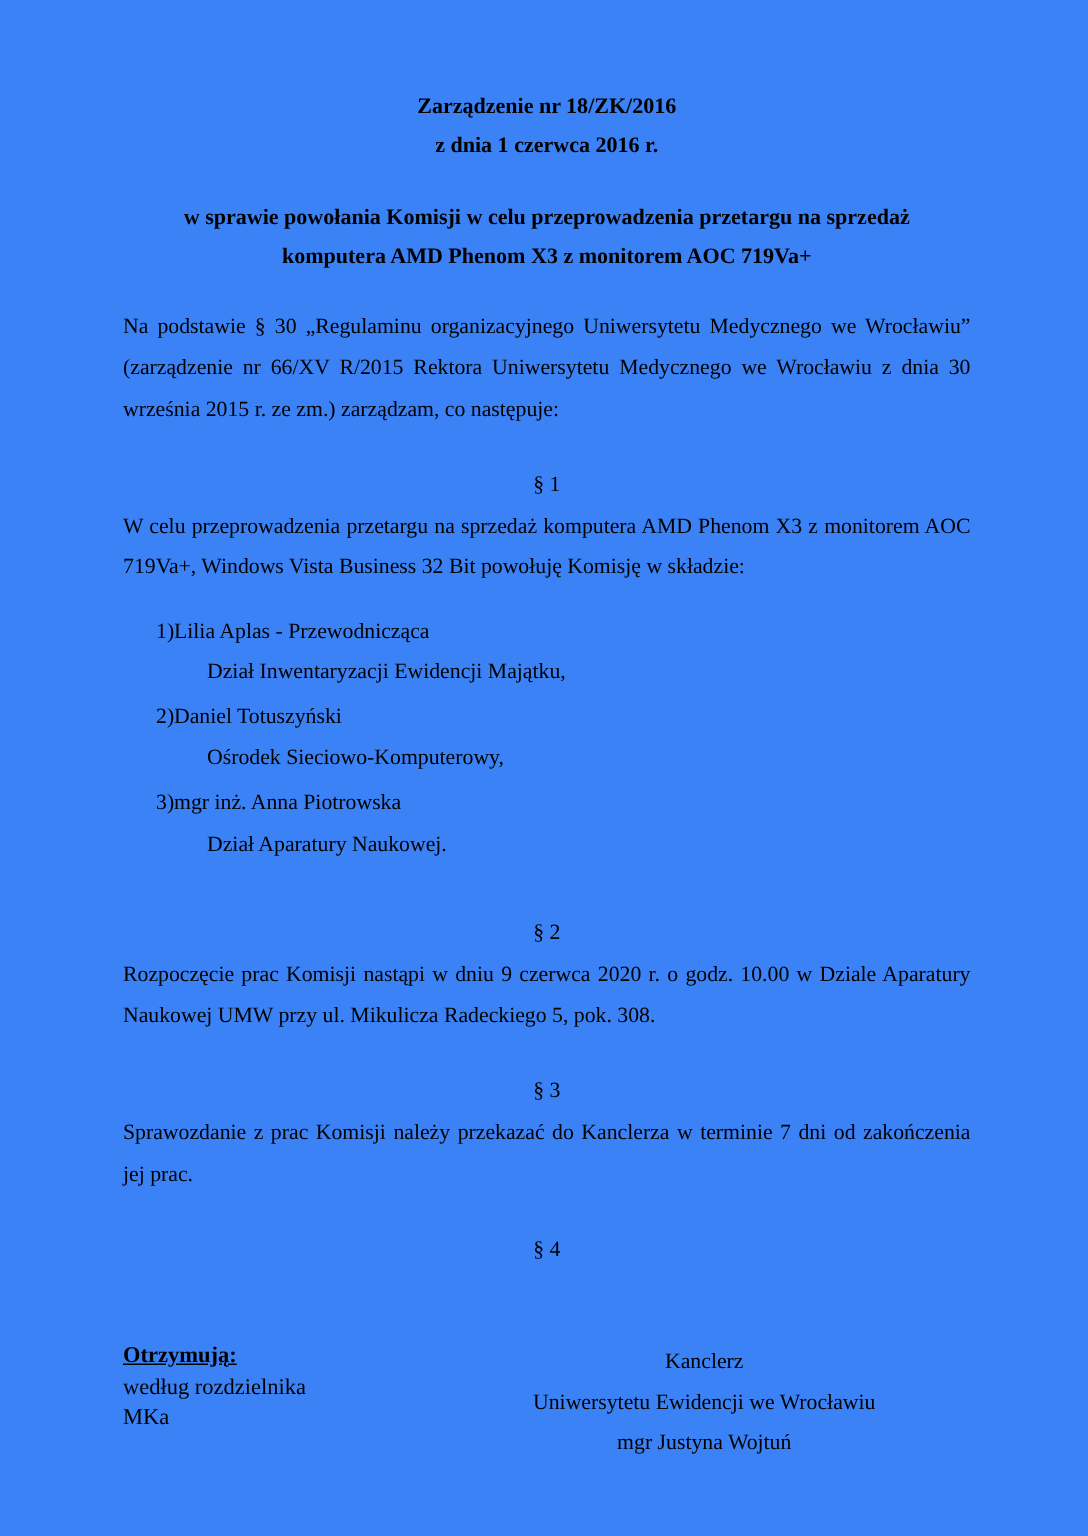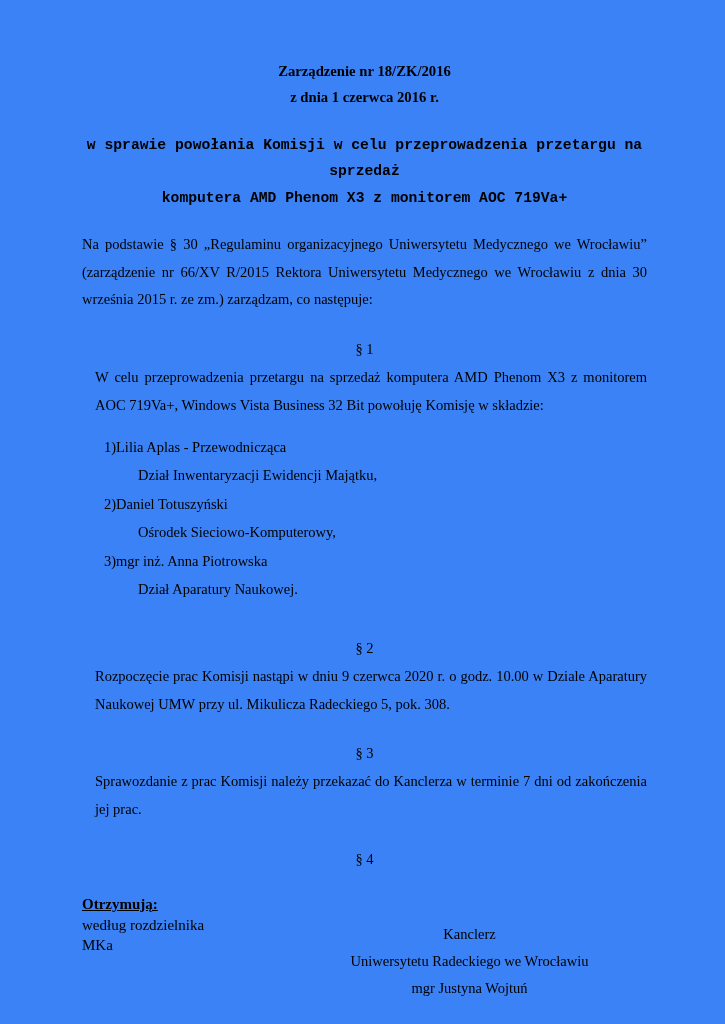--- a/index.html
+++ b/index.html
@@ -33,31 +33,29 @@
   }
   .title-line {
     display: block;
   }
   .subject-block {
     text-align: center;
     font-weight: bold;
     font-size: 14.7px;
     line-height: 1.78;
     margin-top: 22px;
-    font-family: Liberation Mono, monospace;
   }
   .para {
     text-align: justify;
     text-justify: inter-word;
     margin-top: 20px;
     line-height: 1.92;
   }
   .para.tight {
     margin-top: 6px;
-    margin-left: 13px;
   }
   .section-mark {
     text-align: center;
     margin-top: 22px;
     line-height: 1.9;
   }
   .section-mark + .para {
     margin-top: 0;
   }
   .list {
@@ -147,21 +145,21 @@
     <div class="section-mark">§ 2</div>
     <p class="para tight">Rozpoczęcie prac Komisji nastąpi w dniu 9 czerwca 2020 r. o godz. 10.00 w Dziale Aparatury Naukowej UMW przy ul. Mikulicza Radeckiego 5, pok. 308.</p>
 
     <div class="section-mark">§ 3</div>
     <p class="para tight">Sprawozdanie z prac Komisji należy przekazać do Kanclerza w terminie 7 dni od zakończenia jej prac.</p>
 
     <div class="section-mark">§ 4</div>
 
     <div class="signature">
       <span class="sig-line">Kanclerz</span>
-      <span class="sig-line">Uniwersytetu Radeckiego we Wrocławiu</span>
+      <span class="sig-line">Uniwersytetu Ewidencji we Wrocławiu</span>
       <span class="sig-line">mgr Justyna Wojtuń</span>
     </div>
 
   </div>
 
   <div class="footer">
     <span class="label">Otrzymują:</span>
     <span class="fline">według rozdzielnika</span>
     <span class="fline">MKa</span>
   </div>

